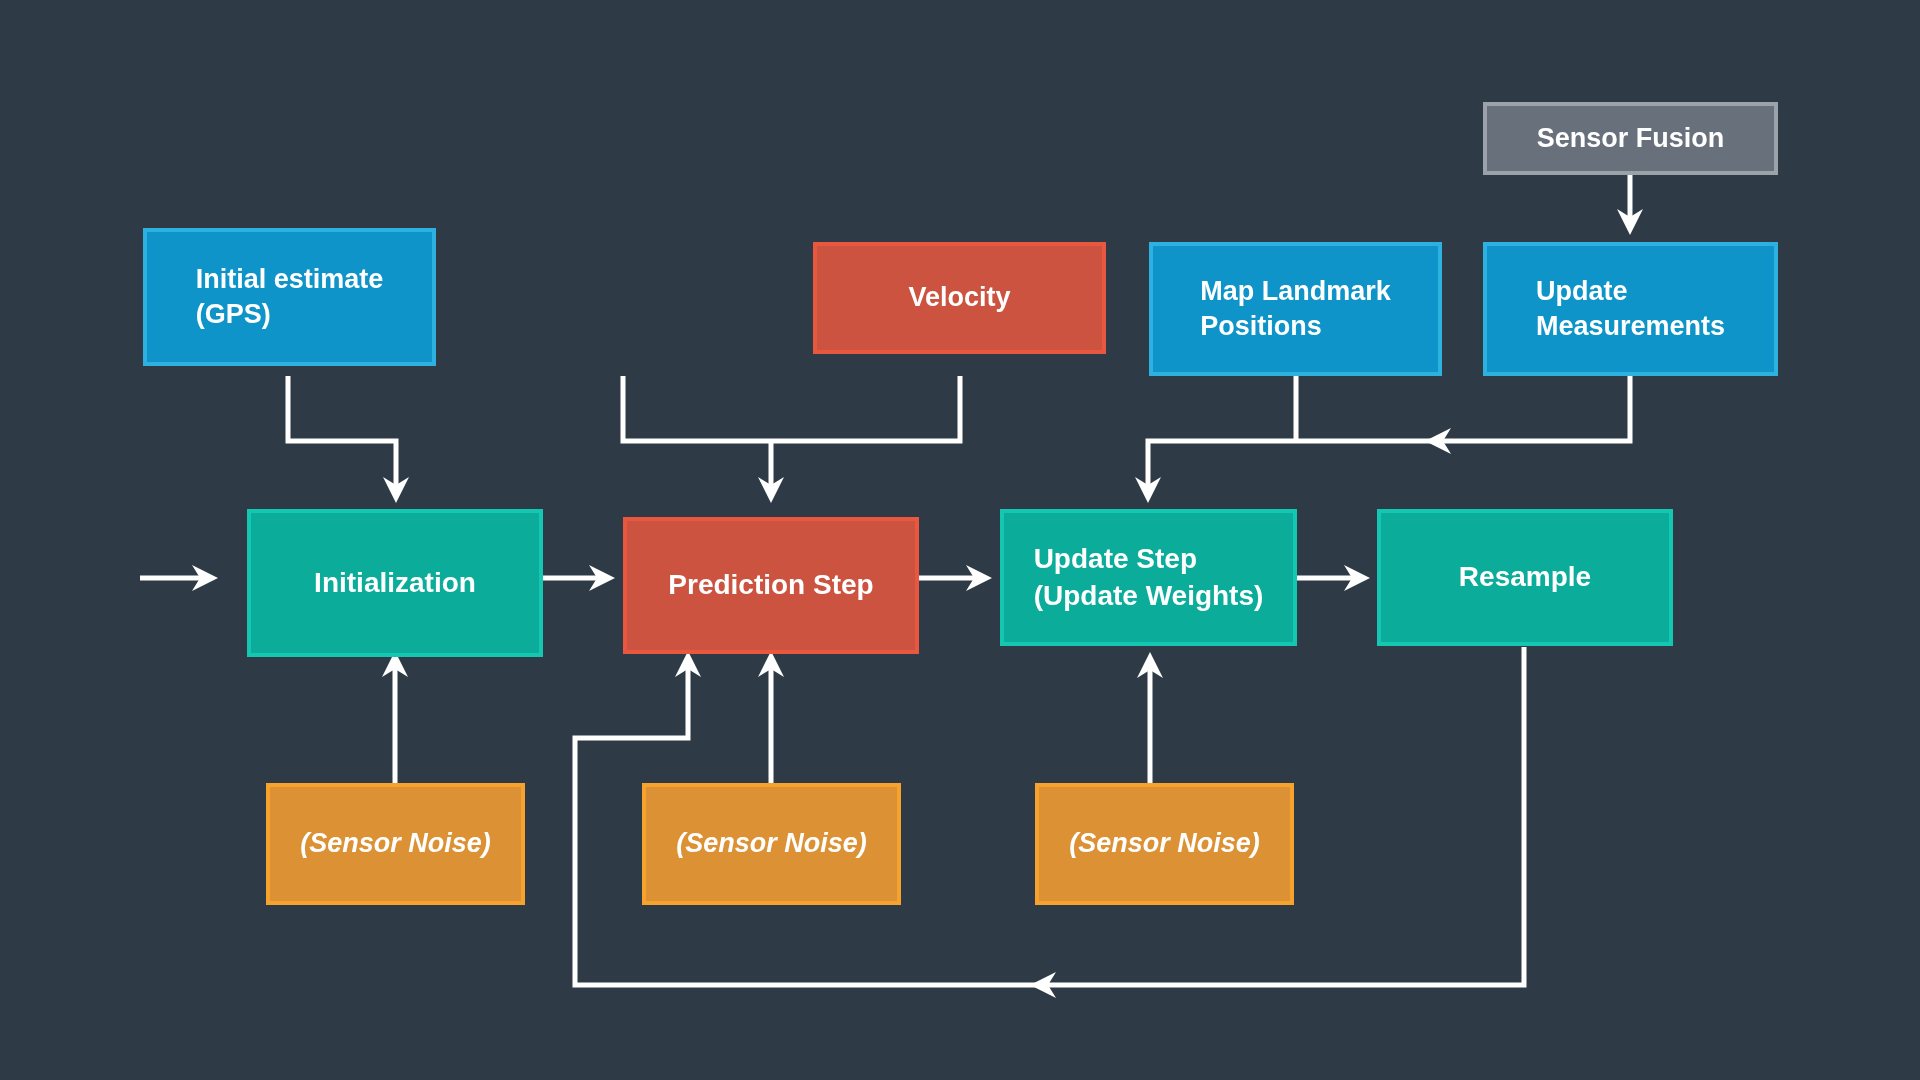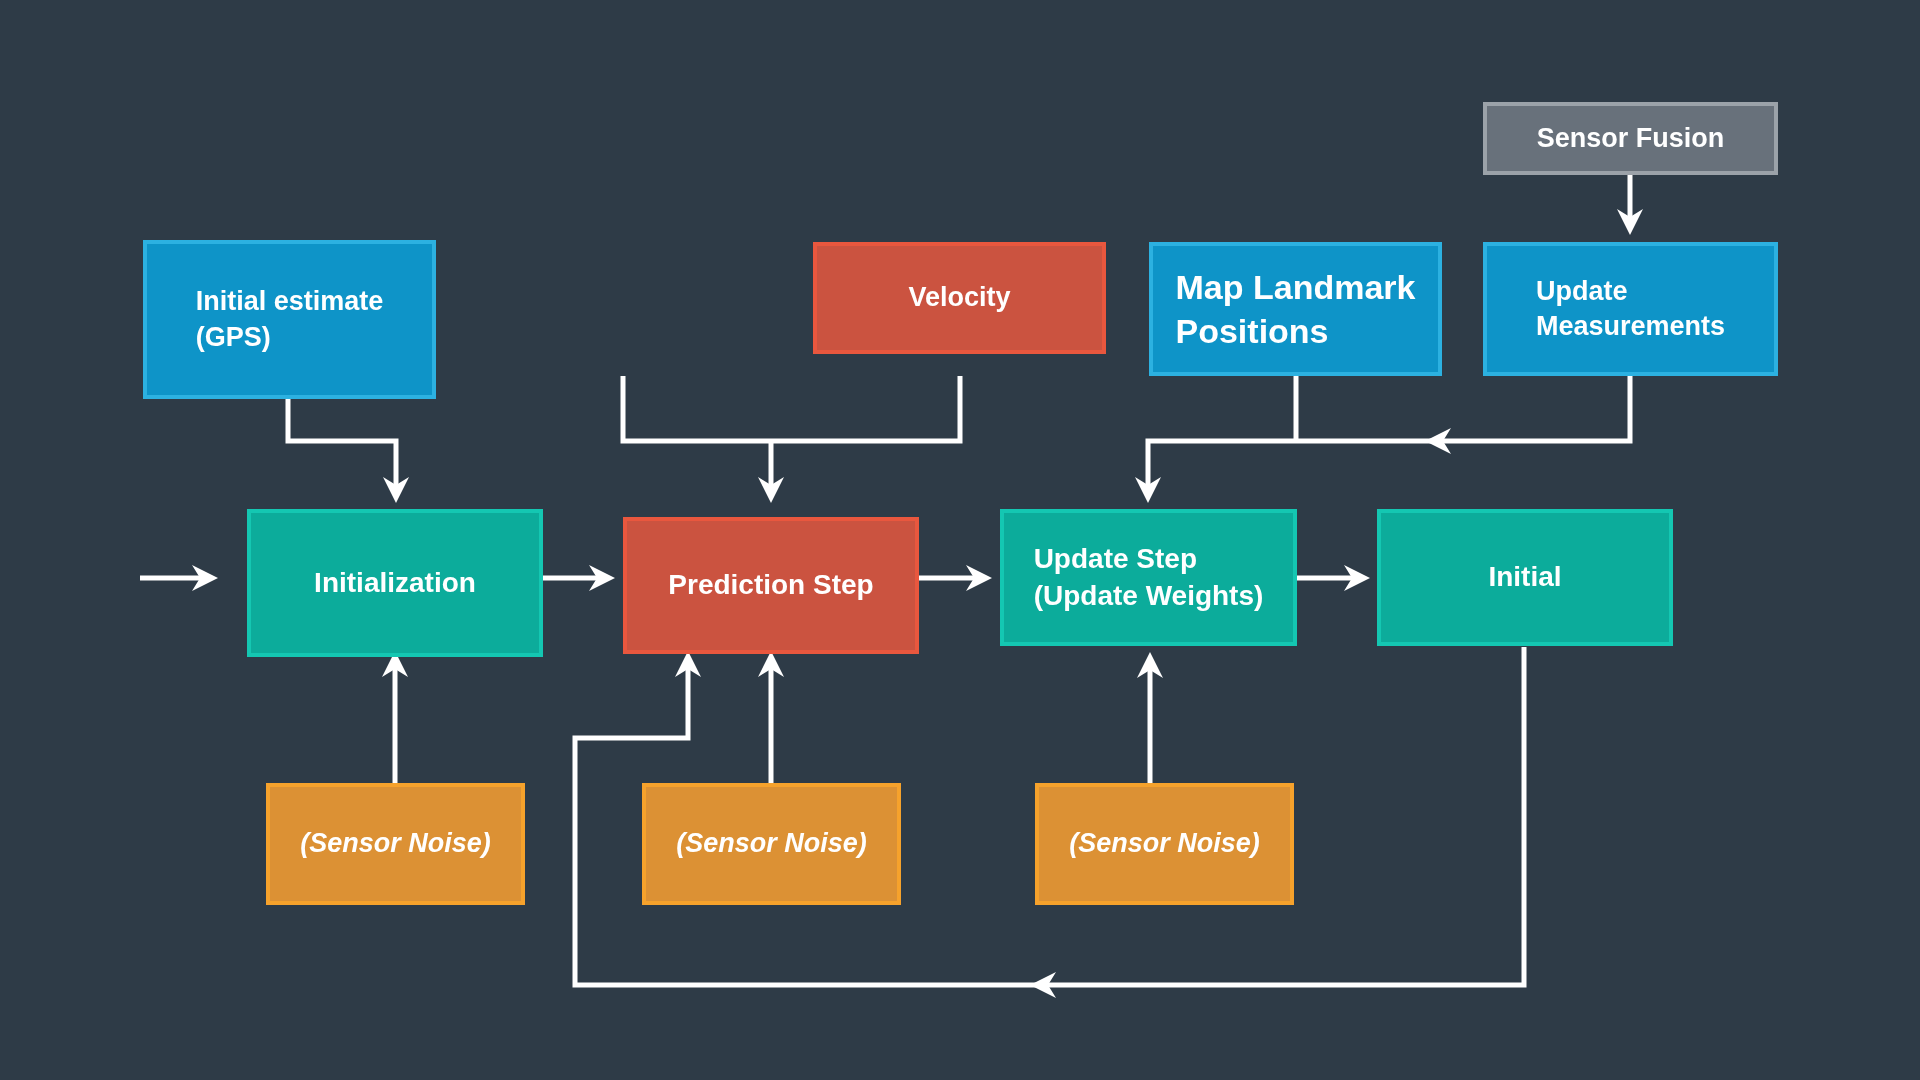--- a/index.html
+++ b/index.html
@@ -23,24 +23,24 @@
     box-sizing:border-box;
     border:4px solid transparent;
   }
   .blue  {background:#0E94C8;border-color:#2CB1E1;}
   .red   {background:#CB5340;border-color:#E9573E;}
   .teal  {background:#0CAC9B;border-color:#14C7B2;}
   .orange{background:#DC9134;border-color:#F6A22C;font-style:italic;}
   .gray  {background:#68717B;border-color:#9BA2A9;}
 
   .n-sensor-fusion {left:1483px;top:102px;width:295px;height:73px;font-size:27px;}
-  .n-initial       {left:143px; top:240px;width:293px;height:159px;font-size:27px;}
+  .n-initial       {left:143px; top:228px;width:293px;height:138px;font-size:27px;}
   .n-yaw           {left:479px; top:242px;width:291px;height:134px;font-size:27px;}
   .n-velocity      {left:813px; top:242px;width:293px;height:112px;font-size:27px;}
-  .n-maplm         {left:1149px;top:242px;width:293px;height:134px;font-size:34px;}
+  .n-maplm         {left:1149px;top:242px;width:293px;height:134px;font-size:27px;}
   .n-featmeas      {left:1483px;top:242px;width:295px;height:134px;font-size:27px;}
   .n-init          {left:247px; top:509px;width:296px;height:148px;}
   .n-pred          {left:623px; top:509px;width:296px;height:137px;margin-top:8px;}
   .n-update        {left:1000px;top:509px;width:297px;height:137px;}
   .n-resample      {left:1377px;top:509px;width:296px;height:137px;}
   .n-noise1        {left:266px; top:783px;width:259px;height:122px;font-size:27px;}
   .n-noise2        {left:642px; top:783px;width:259px;height:122px;font-size:27px;}
   .n-noise3        {left:1035px;top:783px;width:259px;height:122px;font-size:27px;}
 
   svg.wires{position:absolute;left:0;top:0;pointer-events:none;}
@@ -133,20 +133,20 @@
   <div class="node blue n-featmeas">Update
 Measurements</div>
 
   <div class="node teal n-init">Initialization</div>
 
   <div class="node red n-pred">Prediction Step</div>
 
   <div class="node teal n-update">Update Step
 (Update Weights)</div>
 
-  <div class="node teal n-resample">Initial</div>
+  <div class="node teal n-resample">Resample</div>
 
   <div class="node orange n-noise1">(Sensor Noise)</div>
 
   <div class="node orange n-noise2">(Sensor Noise)</div>
 
   <div class="node orange n-noise3">(Sensor Noise)</div>
 </div>
 
 </body></html>

